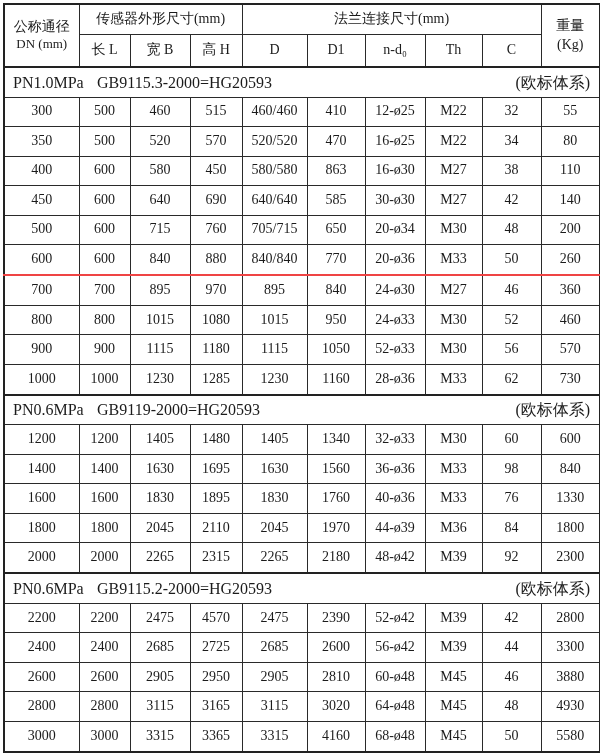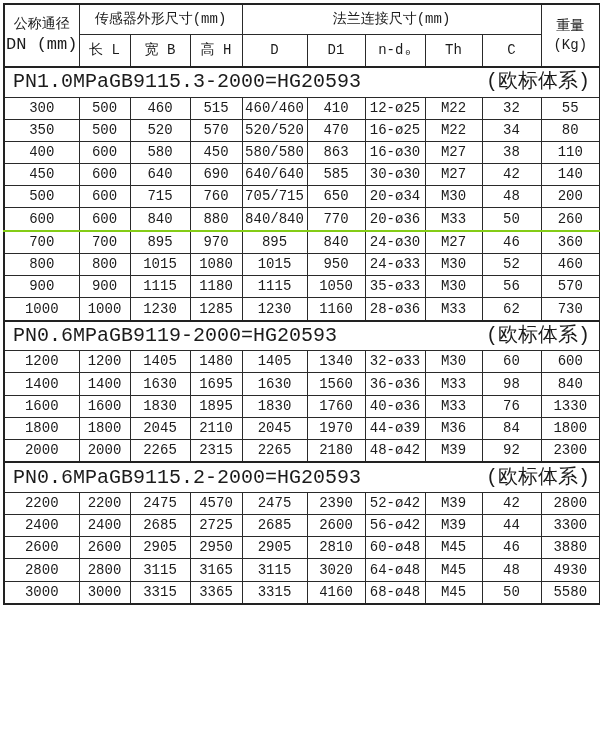--- a/index.html
+++ b/index.html
@@ -15,59 +15,58 @@
     color: #1b1b1b;
   }
   .page {
     width: 600px;
     height: 756px;
     box-sizing: border-box;
     background: #ffffff;
   }
   table.spec {
     width: 594px;
-    height: 602px;
+    height: 750px;
     margin: 3px;
     border-collapse: collapse;
     table-layout: fixed;
     border: 2px solid #222222;
-    font-family: Liberation Mono, monospace;
   }
   table.spec th,
   table.spec td {
     border: 1px solid #2a2a2a;
     text-align: center;
     vertical-align: middle;
     padding: 0;
     font-weight: normal;
     font-size: 14px;
     line-height: 1.2;
     overflow: hidden;
     white-space: nowrap;
   }
   thead tr.hrow1 { height: 30px; }
   thead tr.hrow2 { height: 33px; padding-left: 32px; }
   thead th { font-size: 15px; }
   .two-line { line-height: 1.3; }
-  .two-line .sub { font-size: 17px; }
+  .two-line .sub { font-size: 13px; }
   tr.section-row { height: 30px; }
   tr.section-row td {
     border-top: 2px solid #222222;
     text-align: left;
-    font-size: 20px;
+    font-size: 16px;
   }
   .section-cell {
     display: flex;
     align-items: center;
     padding: 0 9px 0 8px;
   }
   .sec-pressure { min-width: 84px; }
   .sec-standard { }
   .sec-system { margin-left: auto; }
-  tr.thick-top td { border-top: 2px solid #84cc16; }
+  tr.thick-top td { border-top: 2px solid #ef4444; }
 </style>
 </head>
 <body>
 
 <div class="page">
   <table class="spec">
     <colgroup>
       <col style="width:75px">
       <col style="width:51px">
       <col style="width:60px">
@@ -213,21 +212,21 @@
           <td>52</td>
           <td>460</td>
         </tr>
         <tr>
           <td>900</td>
           <td>900</td>
           <td>1115</td>
           <td>1180</td>
           <td>1115</td>
           <td>1050</td>
-          <td>35-ø33</td>
+          <td>52-ø33</td>
           <td>M30</td>
           <td>56</td>
           <td>570</td>
         </tr>
         <tr>
           <td>1000</td>
           <td>1000</td>
           <td>1230</td>
           <td>1285</td>
           <td>1230</td>

